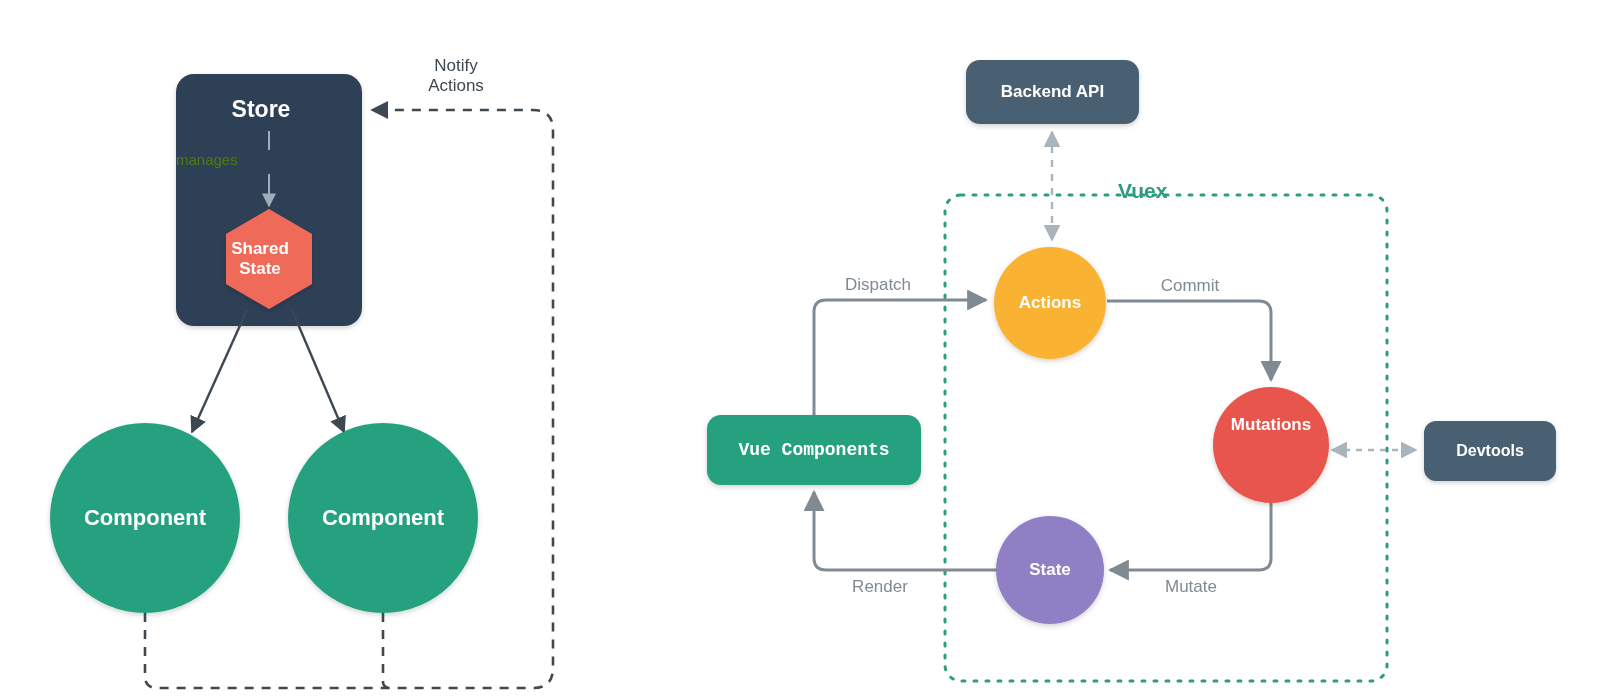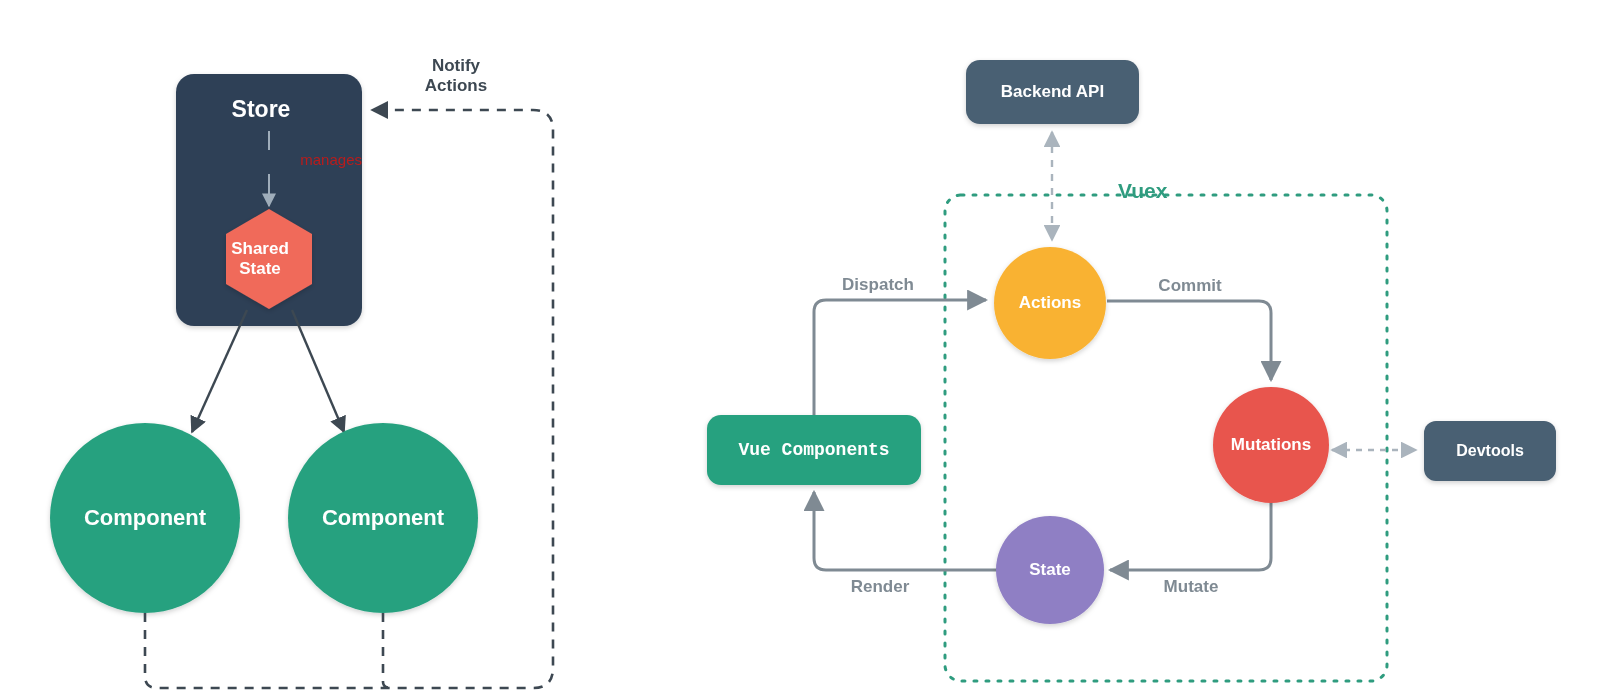--- a/index.html
+++ b/index.html
@@ -32,40 +32,40 @@
     text-align: center;
     color: #ffffff;
     font-weight: bold;
     pointer-events: none;
     line-height: 1.15;
   }
   .edge-label {
     position: absolute;
     color: #7f8a93;
     font-size: 17px;
-    font-weight: bold;
+    font-weight: normal;
     text-align: center;
     line-height: 1.2;
     white-space: pre-line;
   }
   .edge-label.dark {
     color: #3d4852;
   }
   .group-label {
     position: absolute;
     color: #2f9c7f;
     font-size: 21px;
     font-weight: bold;
   }
   .inner-label {
     position: absolute;
-    color: #b91c1c;
+    color: #4d7c0f;
     font-size: 15px;
     font-weight: normal;
-    text-align: right;
+    text-align: left;
   }
 </style>
 </head>
 <body>
 
 <div id="canvas">
 
   <svg id="svg-layer" viewBox="0 0 1598 698">
     <defs>
       <marker id="arrow-gray" viewBox="0 0 10 10" refX="9" refY="5" markerWidth="7" markerHeight="7" orient="auto-start-reverse">
@@ -145,21 +145,21 @@
 
   <div class="edge-label dark" style="left:396px; top:56px; width:120px;">Notify
 Actions</div>
 
   <div class="group-label" style="left:1118px; top:158px;margin-top:21px;">Vuex</div>
 
   <div class="node-label" style="left:966px; top:60px; width:173px; height:64px; font-size:17px;">Backend API</div>
 
   <div class="node-label" style="left:994px; top:288px; width:112px; height:30px; font-size:17px;">Actions</div>
 
-  <div class="node-label" style="left:1213px; top:430px; width:116px; height:30px; font-size:17px;">Mutations</div>
+  <div class="node-label" style="left:1213px; top:410px; width:116px; height:30px; font-size:17px;">Mutations</div>
 
   <div class="node-label" style="left:996px; top:555px; width:108px; height:30px; font-size:17px;">State</div>
 
   <div class="node-label" style="left:707px; top:415px; width:214px; height:70px; font-size:18px;font-family:Liberation Mono, monospace;">Vue Components</div>
 
   <div class="node-label" style="left:1424px; top:421px; width:132px; height:60px; font-size:16px;">Devtools</div>
 
   <div class="edge-label" style="left:818px; top:275px; width:120px;">Dispatch</div>
 
   <div class="edge-label" style="left:1130px; top:276px; width:120px;">Commit</div>

